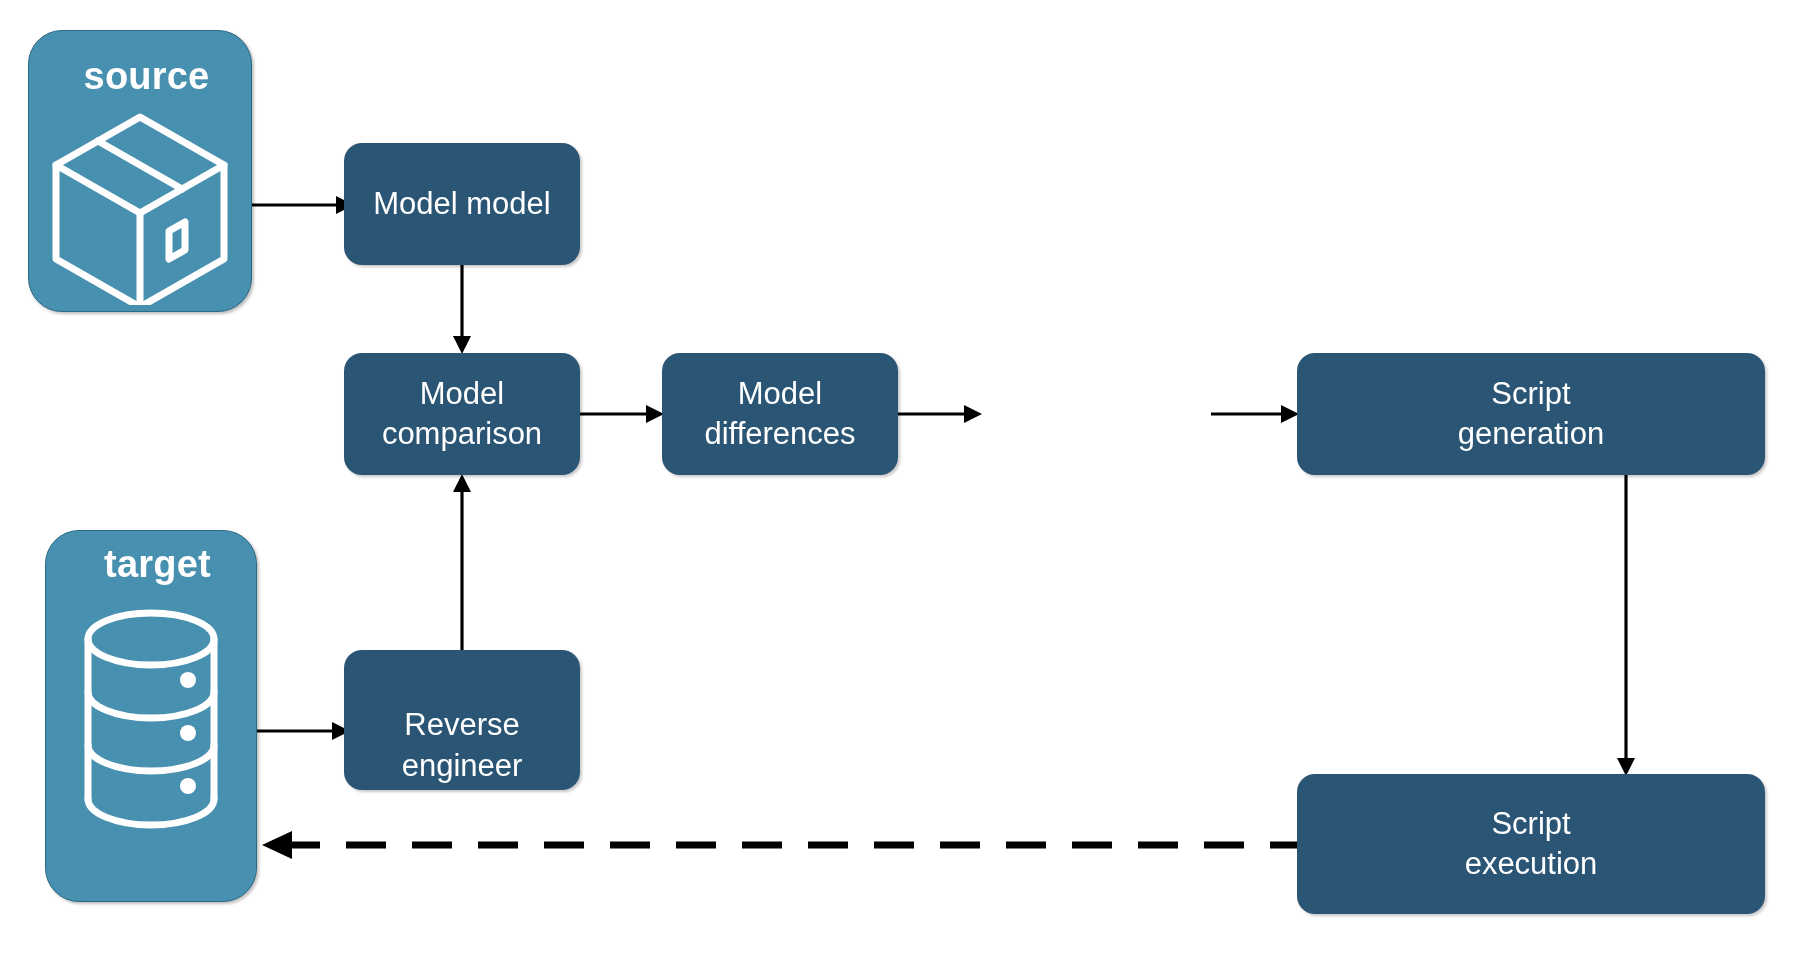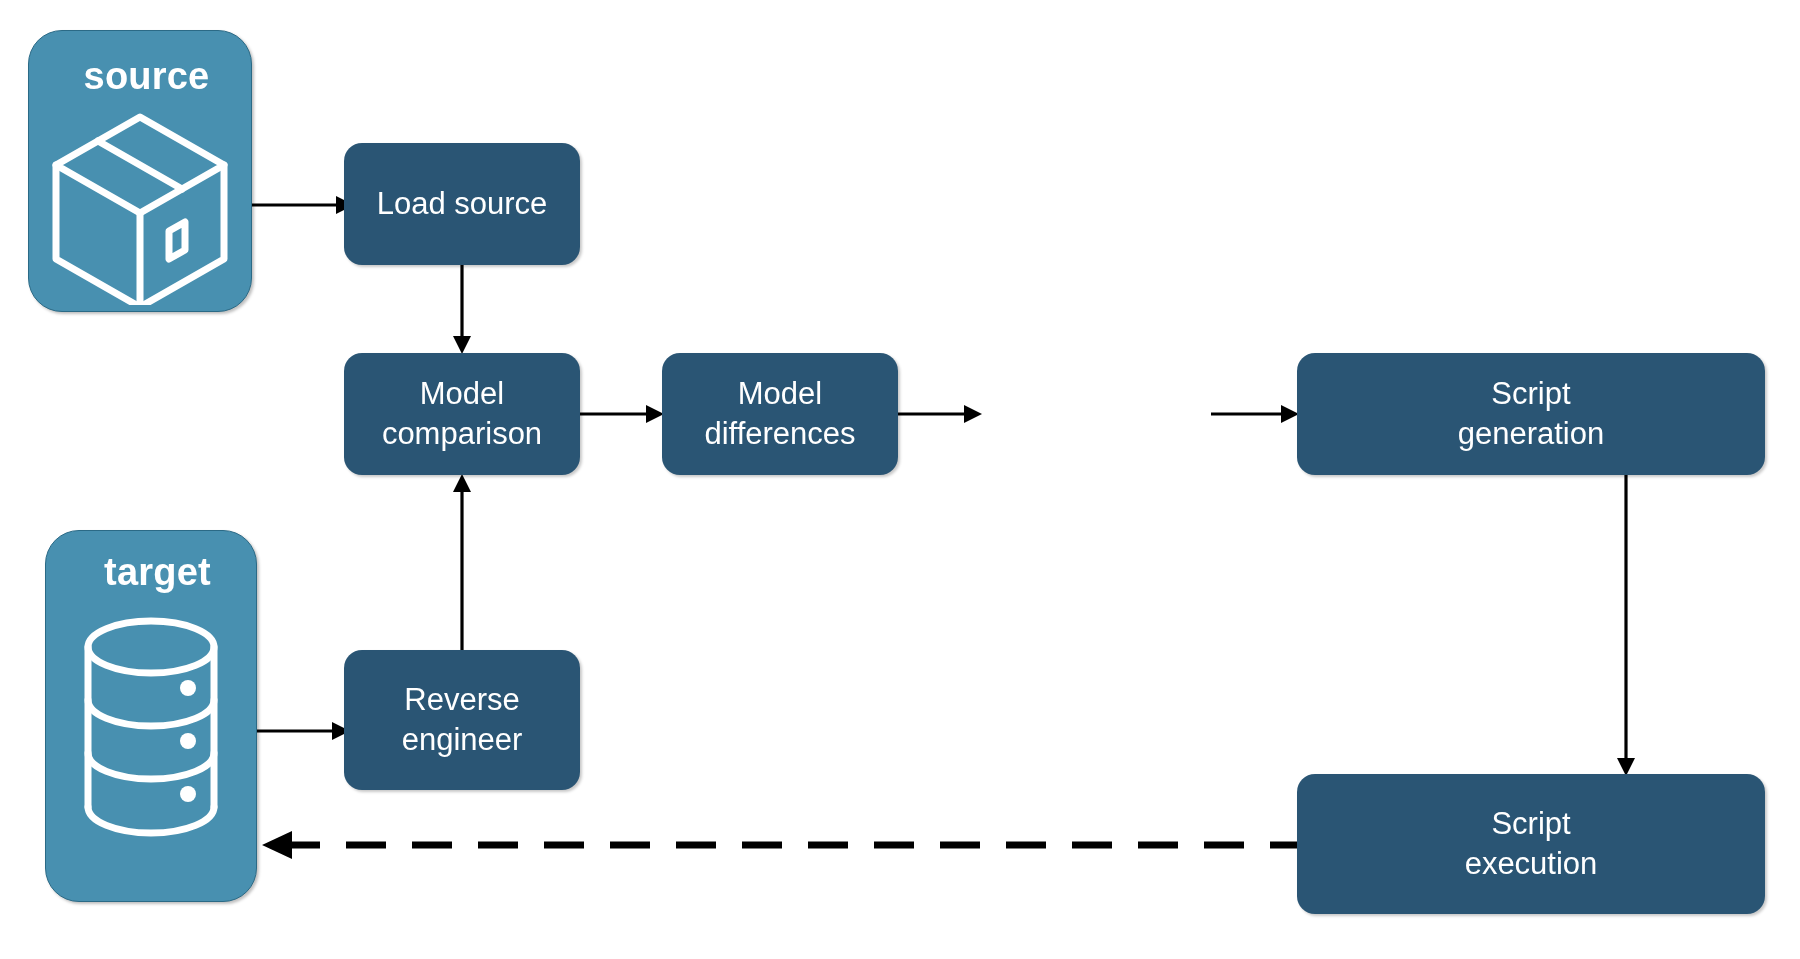--- a/index.html
+++ b/index.html
@@ -140,60 +140,60 @@
       <g fill="none" stroke="#ffffff" stroke-width="7" stroke-linejoin="round" stroke-linecap="round">
         <path d="M 93 8 L 177 56 L 93 104 L 9 56 Z"></path>
         <path d="M 9 56 L 9 150 L 93 198 L 177 150 L 177 56"></path>
         <path d="M 93 104 L 93 198"></path>
         <path d="M 51 32 L 135 80"></path>
         <path d="M 122 122 L 138 113 L 138 141 L 122 150 Z"></path>
       </g>
     </svg>
   </div>
 
-  <div class="endpoint" style="left:45px; top:530px; width:212px; height:372px; padding-top:22px;">
+  <div class="endpoint" style="left:45px; top:530px; width:212px; height:372px; padding-top:14px;">
     <div class="endpoint-label">target</div>
     <svg class="endpoint-icon" width="150" height="224" viewBox="0 0 150 224" style="margin-top:24px;">
       <g fill="none" stroke="#ffffff" stroke-width="7" stroke-linejoin="round" stroke-linecap="round">
         <ellipse cx="75" cy="32" rx="63" ry="26"></ellipse>
         <path d="M 12 32 L 12 192"></path>
         <path d="M 138 32 L 138 192"></path>
         <path d="M 12 192 A 63 26 0 0 0 138 192"></path>
         <path d="M 12 85 A 63 26 0 0 0 138 85"></path>
         <path d="M 12 138 A 63 26 0 0 0 138 138"></path>
       </g>
       <g fill="#ffffff">
         <circle cx="112" cy="73" r="8"></circle>
         <circle cx="112" cy="126" r="8"></circle>
         <circle cx="112" cy="179" r="8"></circle>
       </g>
     </svg>
   </div>
 
   <div class="node" style="left:344px; top:143px; width:236px; height:122px;">
-    <span>Load source</span>
+    <span>Model model</span>
   </div>
 
   <div class="node" style="left:344px; top:353px; width:236px; height:122px;">
     <span>Model
 comparison</span>
   </div>
 
   <div class="node" style="left:662px; top:353px; width:236px; height:122px;">
     <span>Model
 differences</span>
   </div>
 
 
   <div class="node" style="left:1297px; top:353px; width:468px; height:122px;">
     <span>Script
 generation</span>
   </div>
 
-  <div class="node" style="left:344px; top:650px; width:236px; height:140px;">
+  <div class="node" style="left:344px; top:650px; width:236px; height:140px;align-items:flex-end;">
     <span>Reverse
 engineer</span>
   </div>
 
   <div class="node" style="left:1297px; top:774px; width:468px; height:140px;">
     <span>Script
 execution</span>
   </div>
 
 </div>

